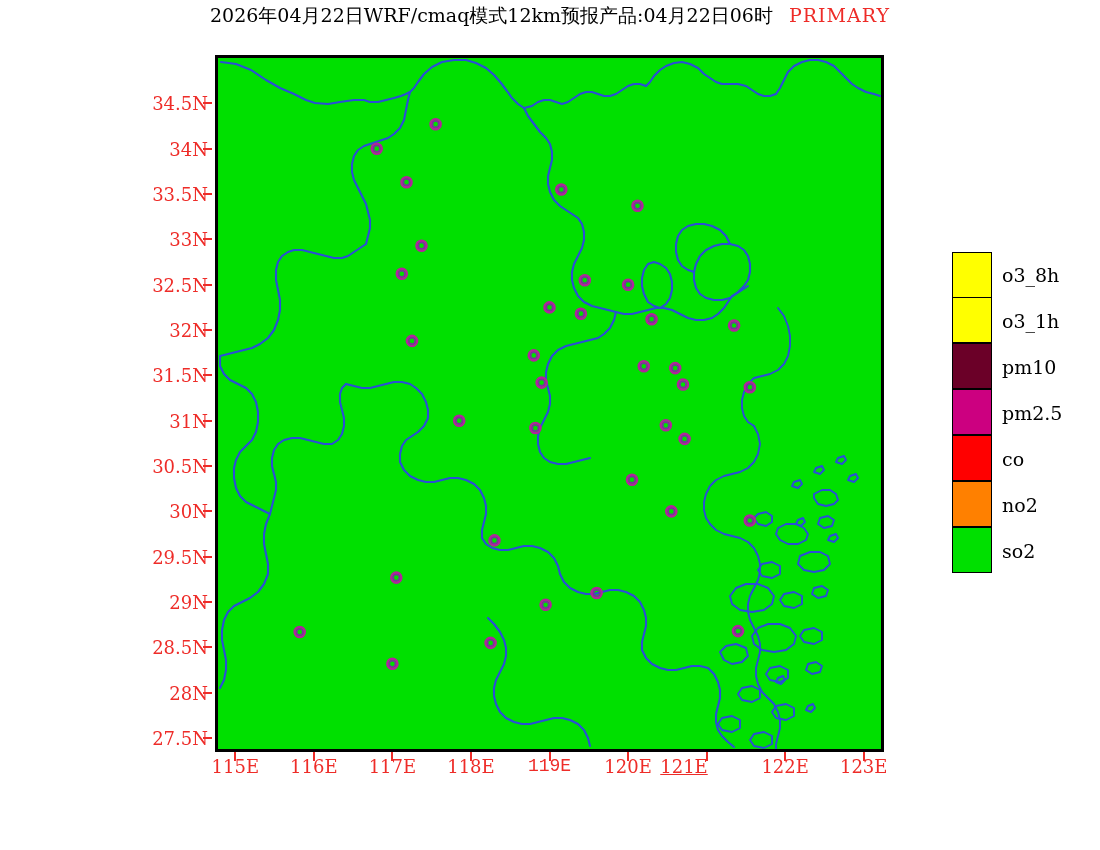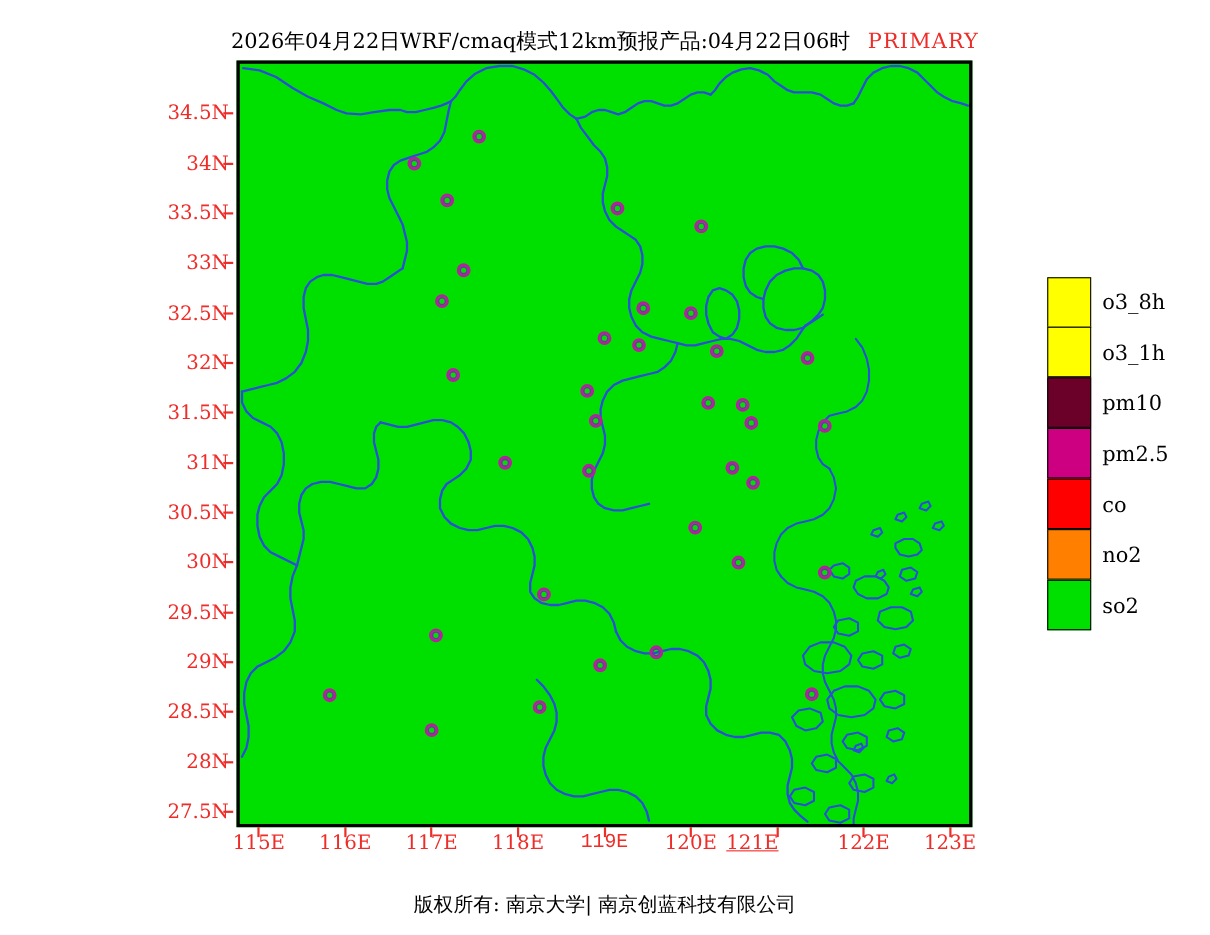--- a/index.html
+++ b/index.html
@@ -7,21 +7,21 @@
     width:1100px;height:850px;
     background:#ffffff;
     font-family:"DejaVu Serif",serif;
     position:relative;
     overflow:hidden;
   }
   #page{position:absolute;left:0;top:0;width:1100px;height:850px;}
 
   
   .title-row{
-    position:absolute;left:0;top:25px;width:1100px;
+    position:absolute;left:0;top:3px;width:1100px;
     text-align:center;
     white-space:nowrap;
     font-size:19px;
     letter-spacing:0px;
     color:#000000;
   }
   .title-main{font-family:"DejaVu Serif",serif;font-size:19px;color:#000;}
   .title-flag{font-family:"DejaVu Serif",serif;font-size:19px;color:#ee2c28;margin-left:16px;letter-spacing:1px;}
 
   
@@ -288,21 +288,20 @@
       <div class="legend-row">
         <div class="swatch" style="background: rgb(255, 128, 0); margin-top: -1px;"></div>
         <div class="legend-label">no2</div>
       </div>
       <div class="legend-row">
         <div class="swatch" style="background: rgb(0, 224, 0); margin-top: -1px;"></div>
         <div class="legend-label">so2</div>
       </div>
     </div>
 
-  <div id="footer">版权所有: 南京大学| 南京创蓝科技有限公司</div>
 
 <div class="xlab" style="left: 235.282px;">115E</div>
     <div class="xtick" style="left: 234.282px;"></div>
     <div class="xlab" style="left: 313.836px;">116E</div>
     <div class="xtick" style="left: 312.836px;"></div>
     <div class="xlab" style="left: 392.391px;">117E</div>
     <div class="xtick" style="left: 391.391px;"></div>
     <div class="xlab" style="left: 470.945px;">118E</div>
     <div class="xtick" style="left: 469.945px;"></div>
     <div class="xlab" style="left: 549.5px; font-family: Liberation Mono, monospace;">119E</div>

